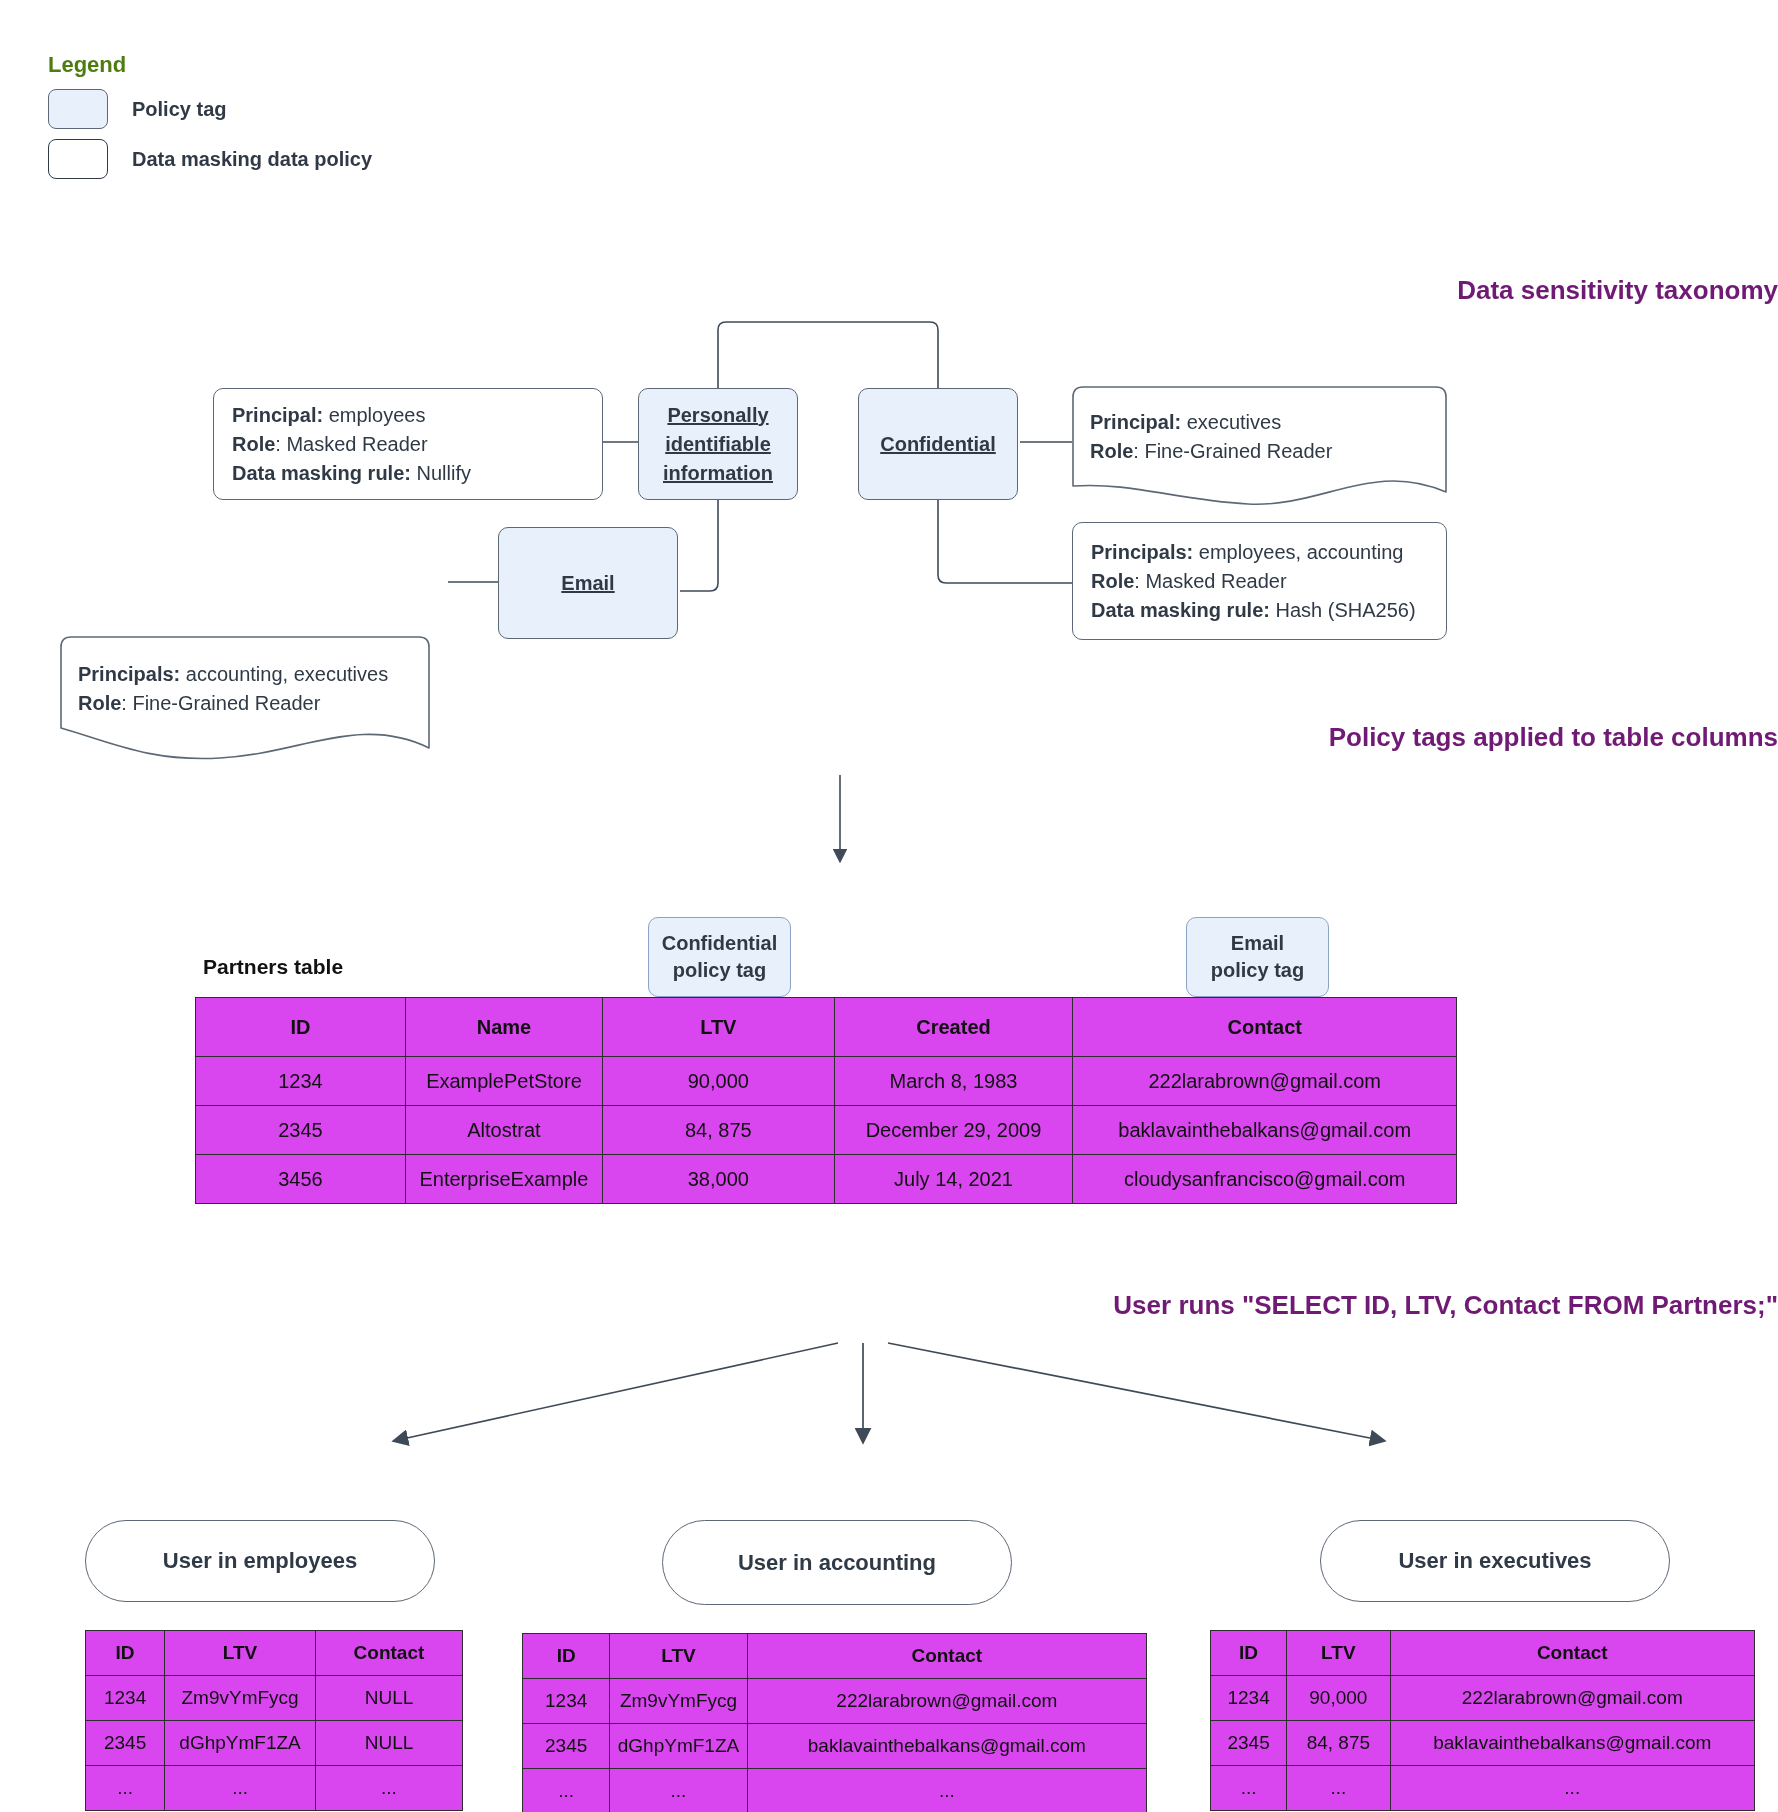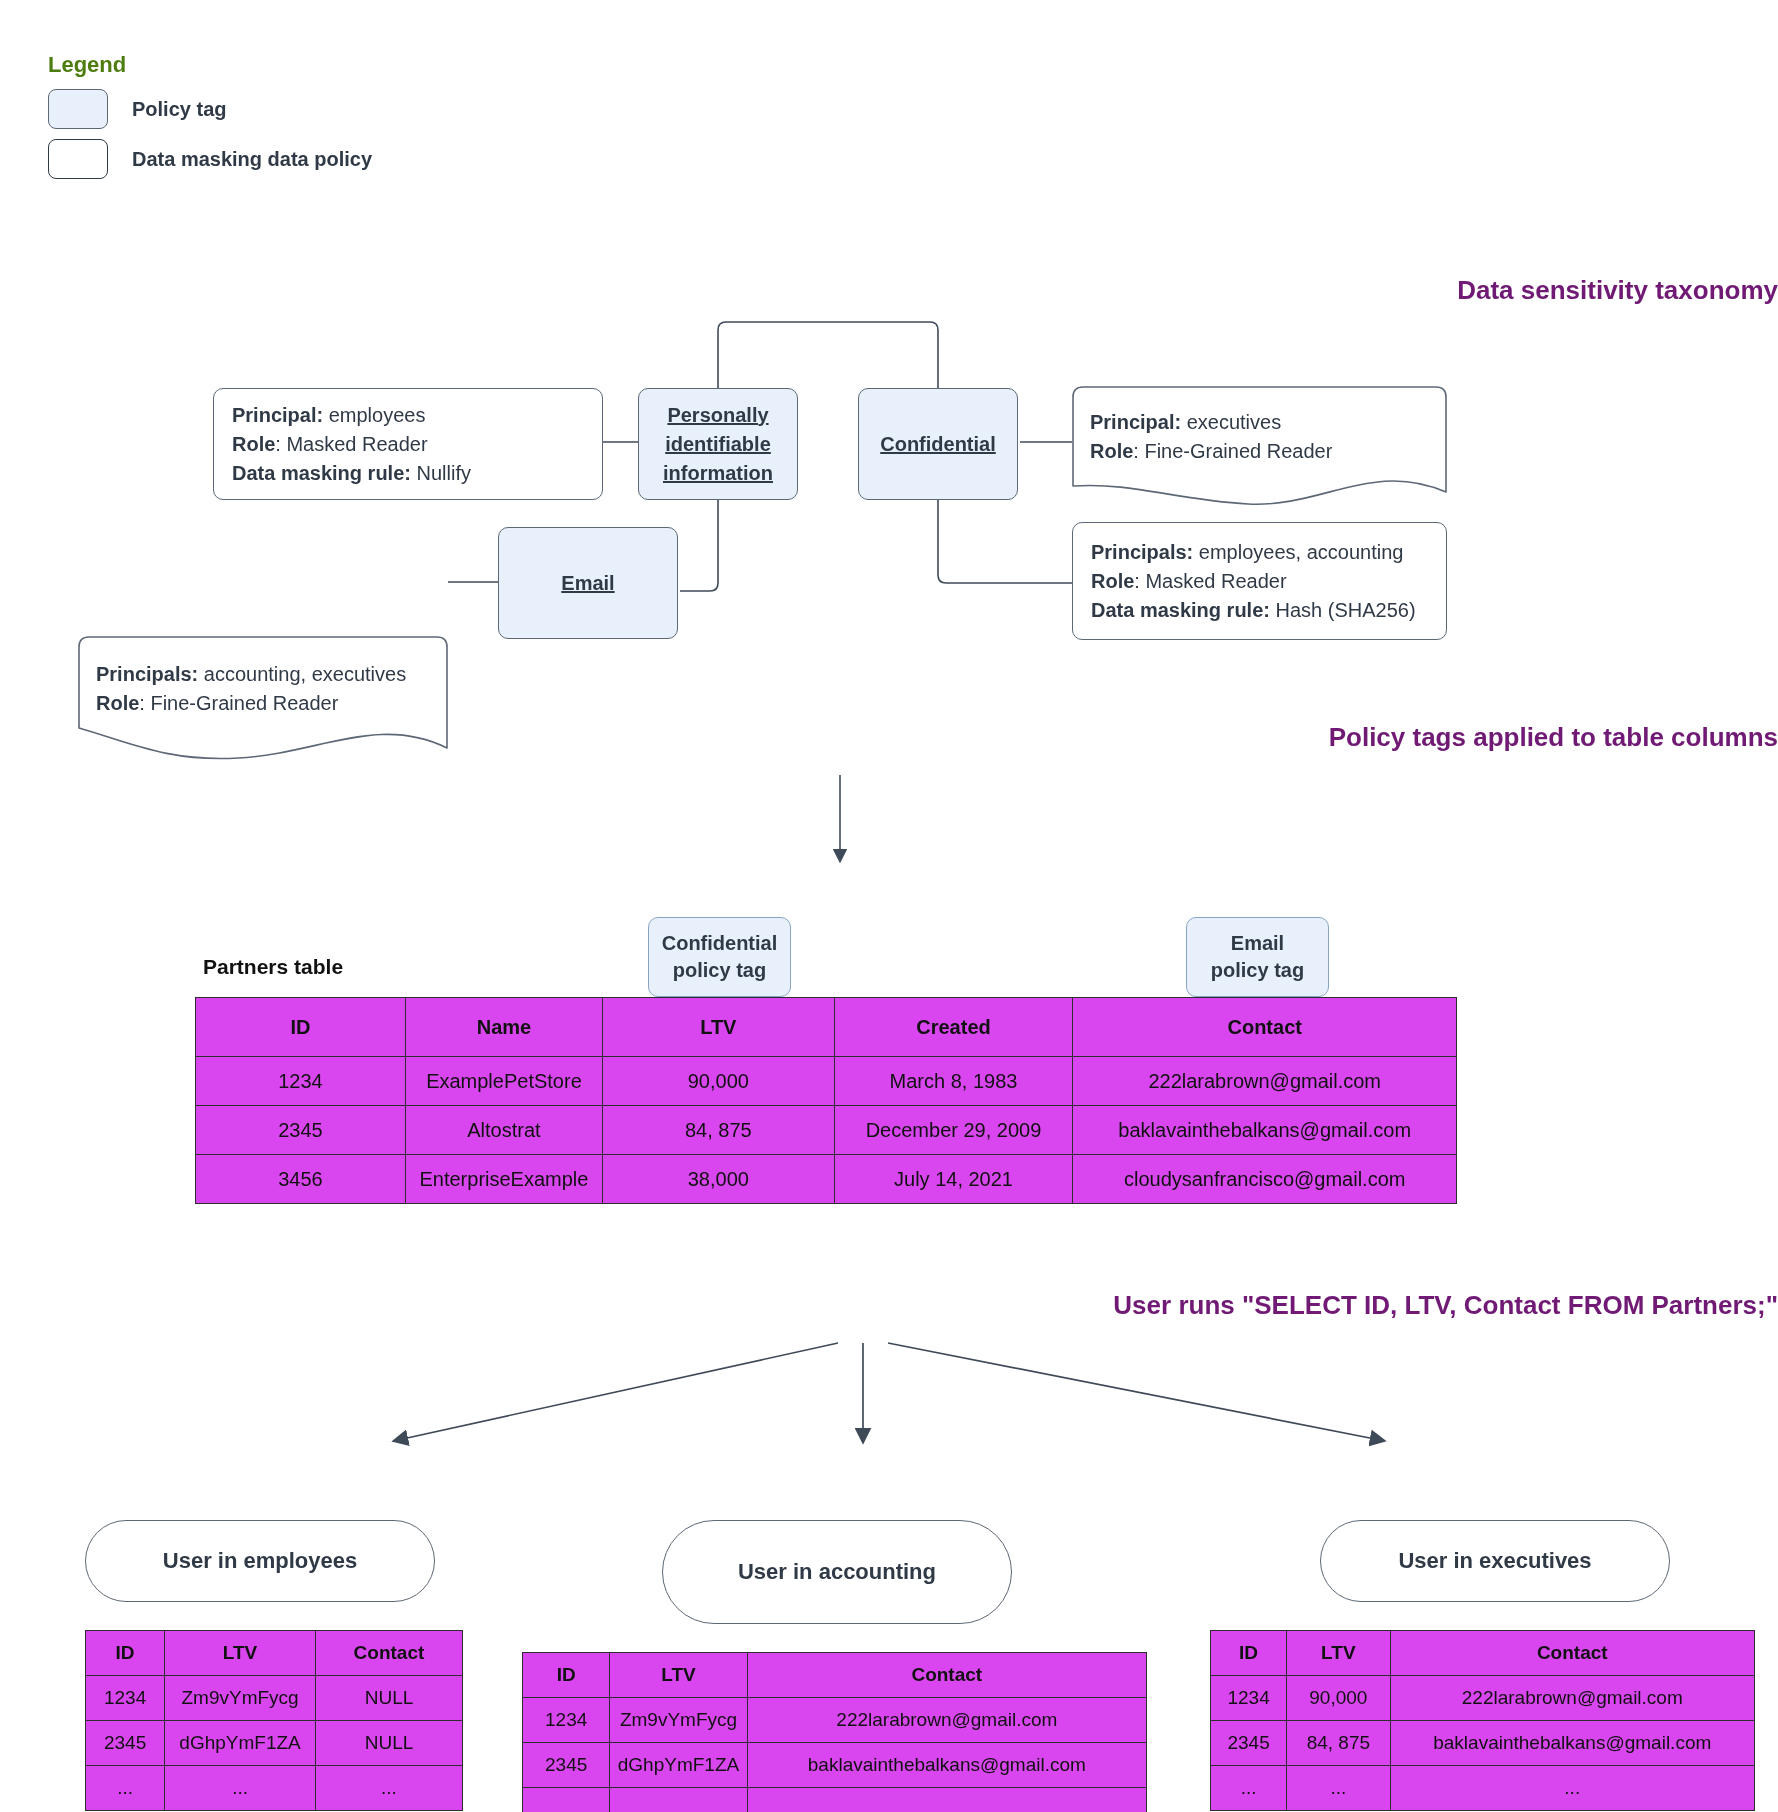--- a/index.html
+++ b/index.html
@@ -163,21 +163,21 @@
   <div class="wtext" style="top:22px;">
     <div>
       <b>Principal:</b><span> executives</span>
     </div>
     <div>
       <b>Role</b><span>: Fine-Grained Reader</span>
     </div>
   </div>
 </div>
 
-<div class="abs wavybox" style="left:78px;top:520px;width:370px;height:120px;">
+<div class="abs wavybox" style="left:60px;top:520px;width:370px;height:120px;">
   <svg width="370" height="120" viewBox="0 0 370 120" style="position:absolute;left:0;top:0;">
     <path d="M1,11 Q1,1 11,1 L359,1 Q369,1 369,11 L369,112
              C300,78 240,118 160,122 C90,126 50,106 1,92 Z" fill="#ffffff" stroke="#5d6876" stroke-width="1.6" stroke-linejoin="round"></path>
   </svg>
   <div class="wtext" style="top:24px;">
     <div>
       <b>Principals:</b><span> accounting, executives</span>
     </div>
     <div>
       <b>Role</b><span>: Fine-Grained Reader</span>
@@ -304,21 +304,21 @@
         <tr>
           <td>...</td>
           <td>...</td>
           <td>...</td>
         </tr>
       </tbody>
   </table>
 </div>
 
 <div class="abs" id="result-1" style="left:522px;top:1520px;">
-  <div class="oval" style="width:350px;height:104px;margin-left:140px;">User in accounting</div>
+  <div class="oval" style="width:350px;height:85px;margin-left:140px;">User in accounting</div>
   <table class="restable" style="margin-top:28px;width:625px;">
     <thead>
         <tr>
           <th style="width: 14%;">ID</th>
           <th style="width: 22%;">LTV</th>
           <th style="width: 64%;">Contact</th>
         </tr>
       </thead>
     <tbody>
         <tr>

